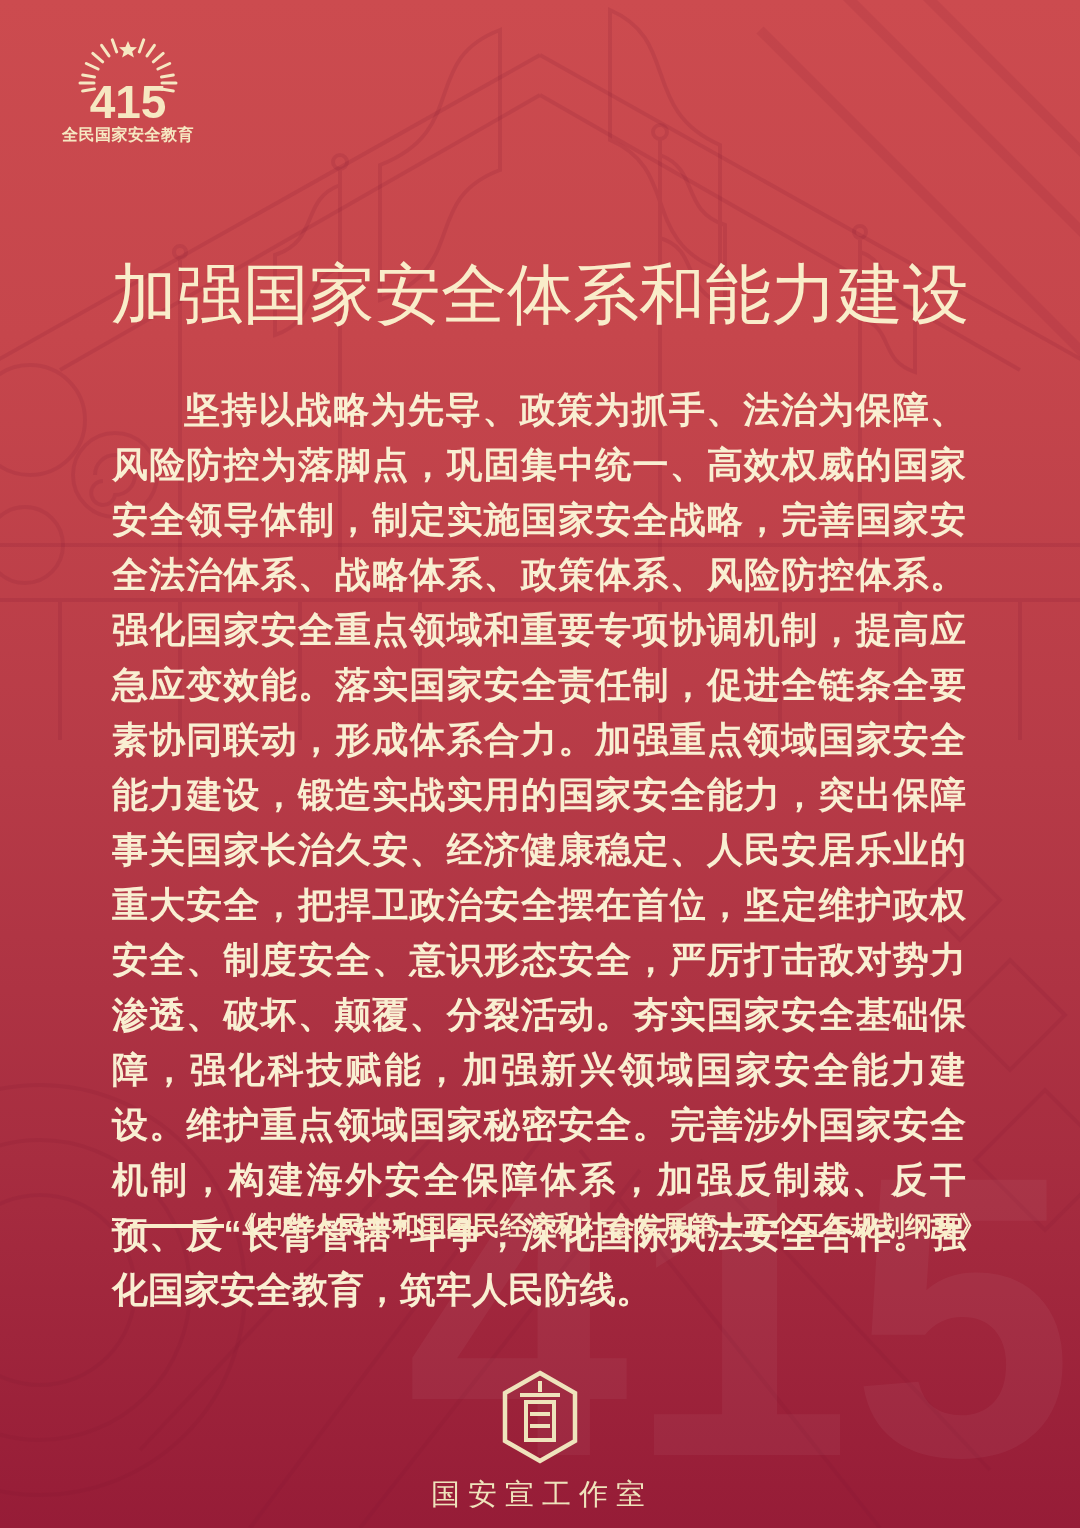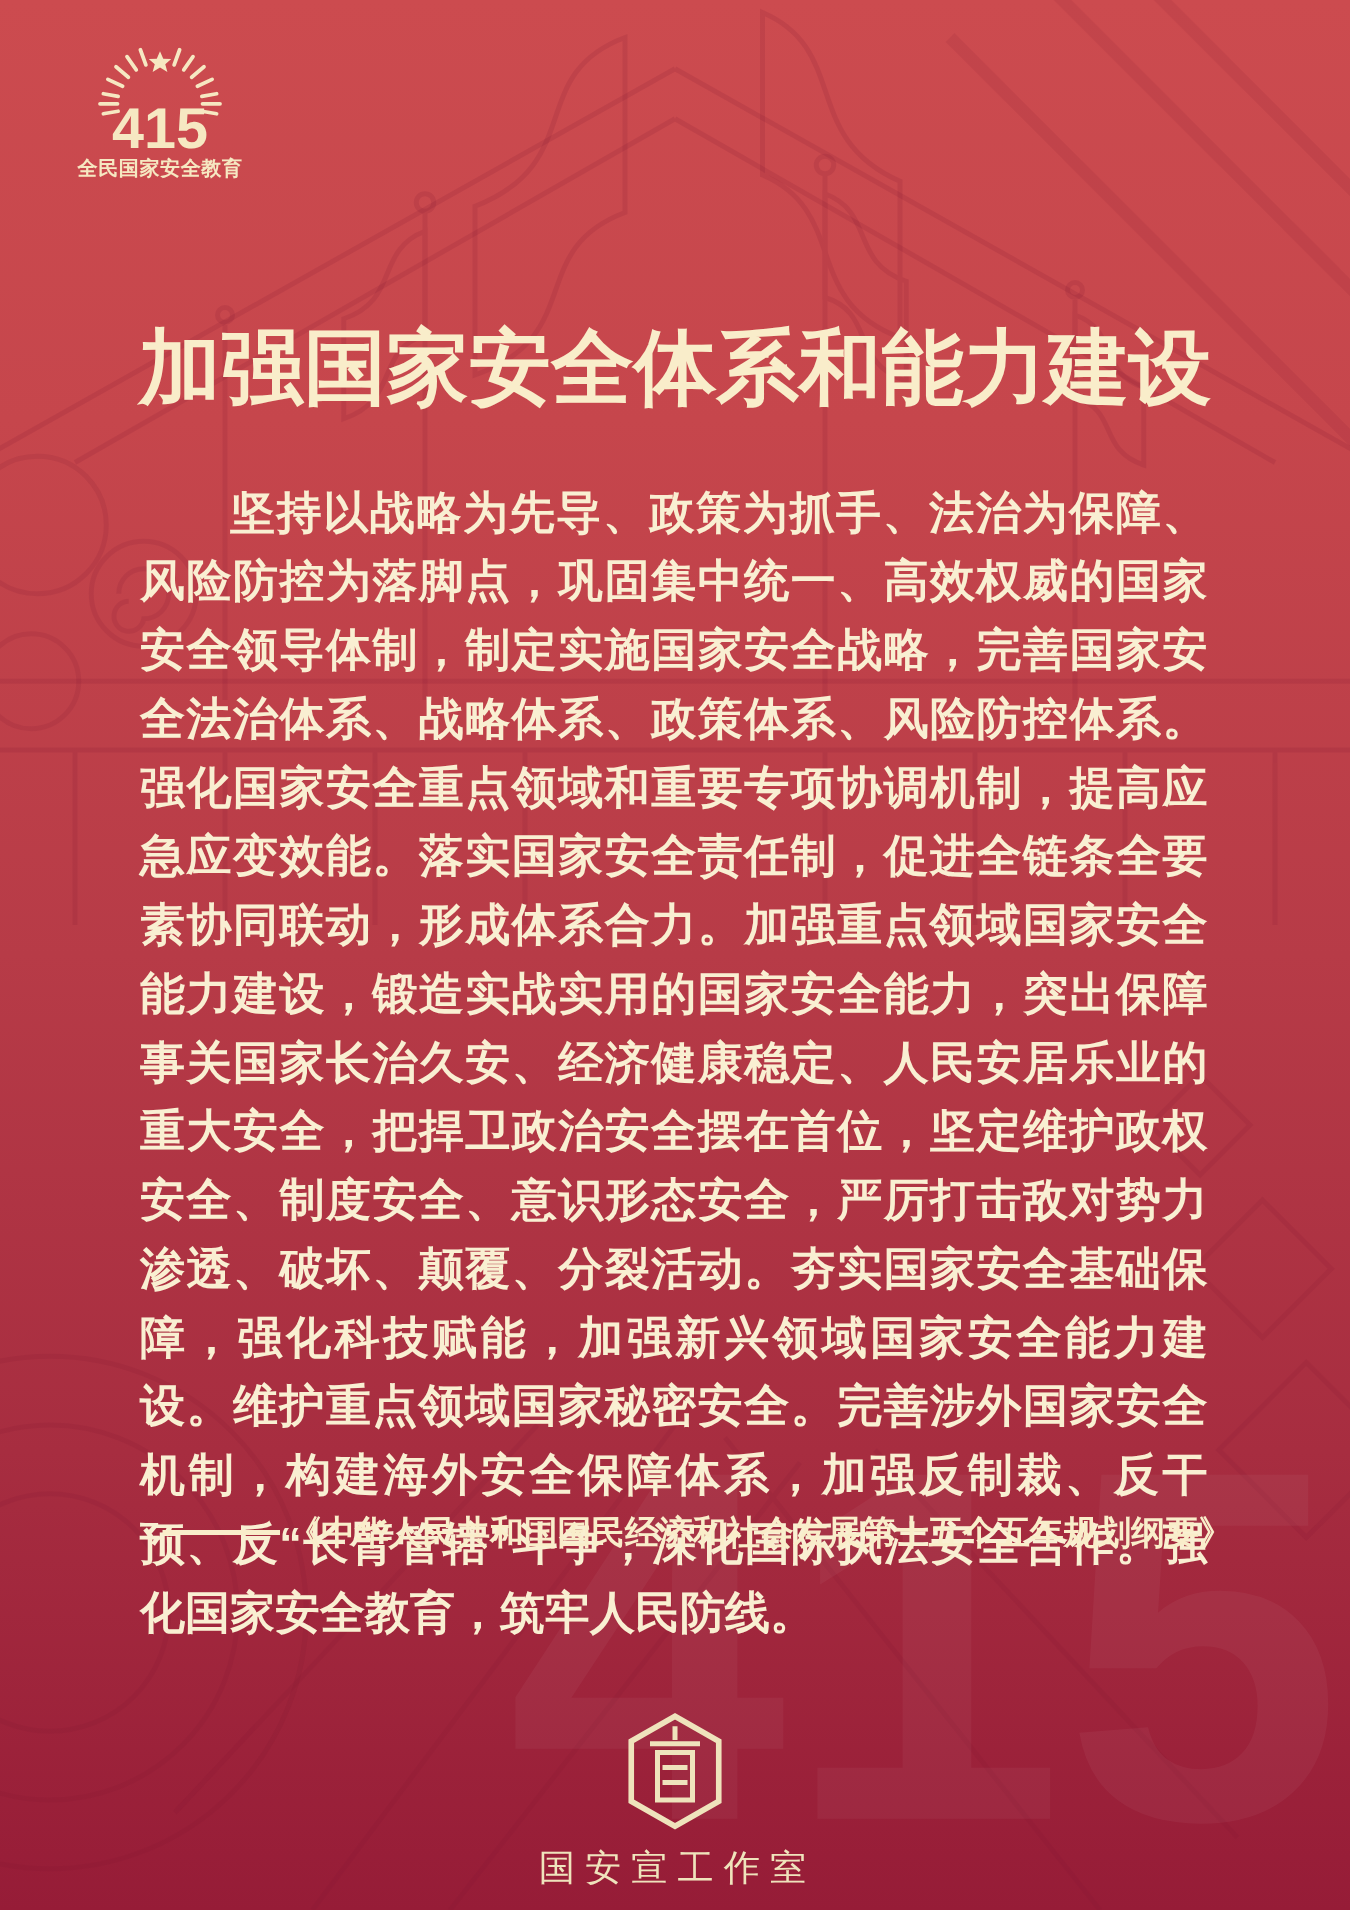--- a/index.html
+++ b/index.html
@@ -10,21 +10,21 @@
     background:linear-gradient(180deg,#cc4b4f 0%,#c6464c 22%,#b73b47 50%,#a72d40 76%,#961c37 100%);
     font-family:"Liberation Sans",sans-serif;
   }
   .bg-pattern{position:absolute;left:0;top:0;width:1080px;height:1528px;pointer-events:none;}
   
   .logo{position:absolute;left:56px;top:38px;width:144px;text-align:center;color:#f6e8c2;}
   .logo svg{display:block;margin:0 auto;}
   .logo-tagline{font-size:16px;font-weight:bold;letter-spacing:0.5px;margin-top:1px;color:#f6e8c2;white-space:nowrap;text-align:center;}
   
   .title{position:absolute;top:250px;left:0;width:100%;margin:0;text-align:center;
-         font-size:66px;font-weight:700;color:#f9edca;letter-spacing:0px;}
+         font-size:66px;font-weight:400;color:#f9edca;letter-spacing:0px;}
   
   .body-text{position:absolute;top:382px;left:112px;width:854px;margin:0;
              font-size:36px;line-height:55px;font-weight:600;color:#f9efd2;
              text-align:justify;text-indent:72px;}
   
   .attribution{position:absolute;top:1208px;right:94px;display:flex;align-items:center;
                font-size:27px;font-weight:bold;color:#f9edca;white-space:nowrap;}
   .att-dash{display:inline-block;width:94px;height:4px;background:#f9edca;margin-right:6px;}
   
   .seal{position:absolute;left:0;top:1370px;width:100%;text-align:center;color:#efe3bc;}

